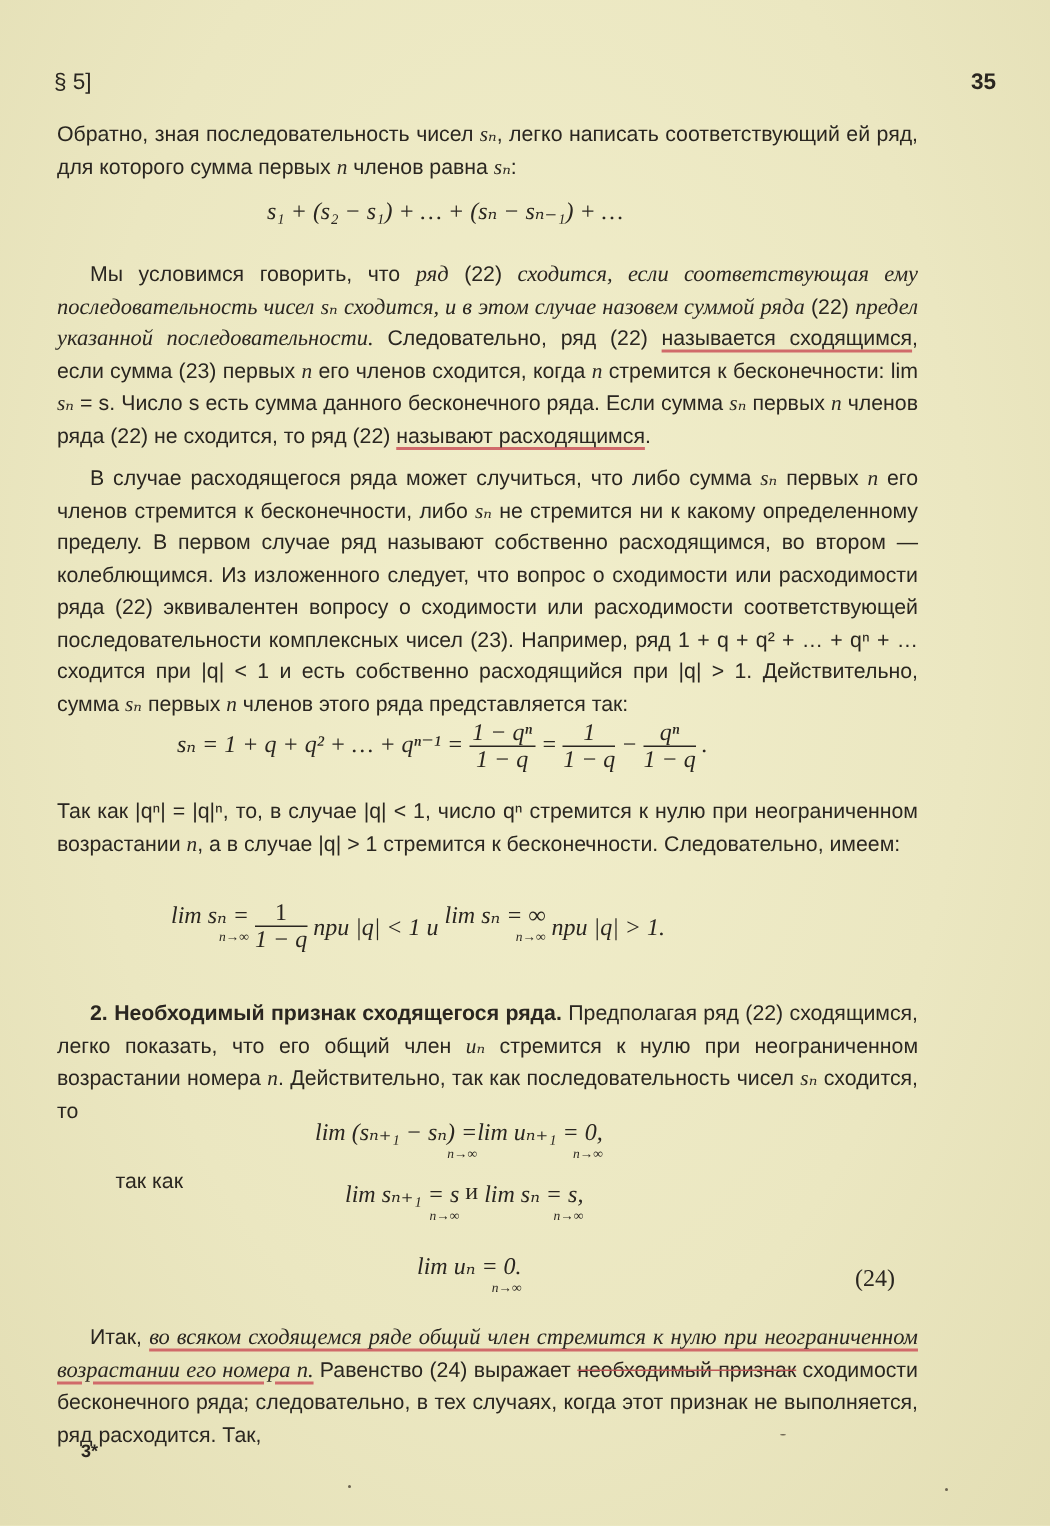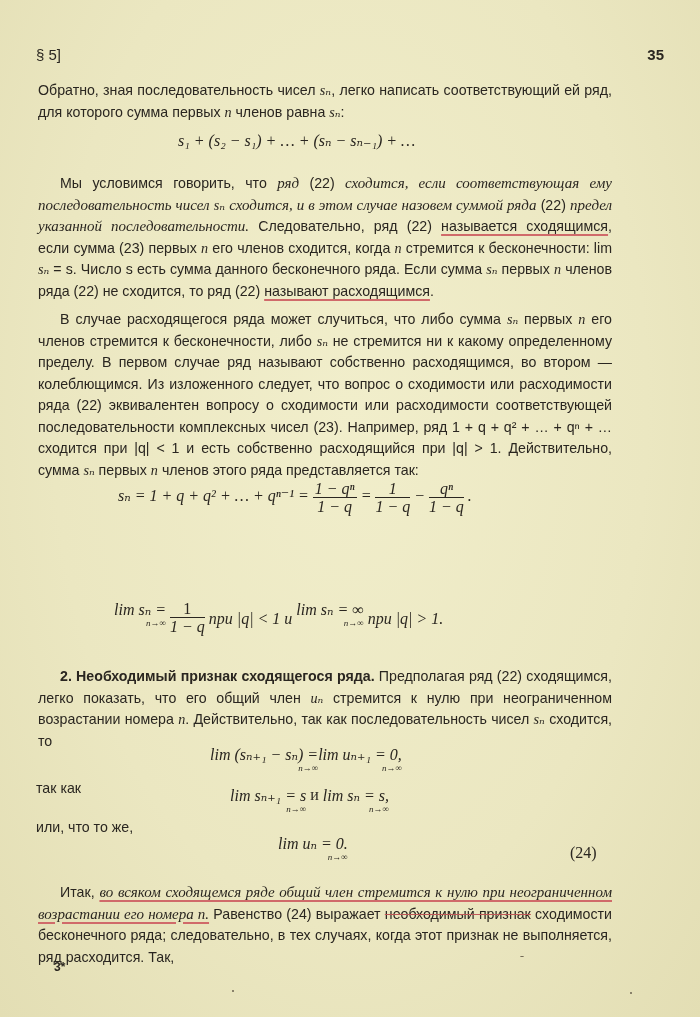--- a/index.html
+++ b/index.html
@@ -61,44 +61,46 @@
     <p class="ind"><span>В случае расходящегося ряда может случиться, что либо сумма </span><span class="m">sₙ</span><span> первых </span><span class="m">n</span><span> его членов стремится к бесконечности, либо </span><span class="m">sₙ</span><span> не стремится ни к какому определенному пределу. В первом случае ряд называют собственно расходящимся, во втором — колеблющимся. Из изложенного следует, что вопрос о сходимости или расходимости ряда (22) эквивалентен вопросу о сходимости или расходимости соответствующей последовательности комплексных чисел (23). Например, ряд 1 + q + q² + … + qⁿ + … сходится при |q| &lt; 1 и есть собственно расходящийся при |q| &gt; 1. Действительно, сумма </span><span class="m">sₙ</span><span> первых </span><span class="m">n</span><span> членов этого ряда представляется так:</span></p>
   </div>
 
   <div class="eq m" style="top:480px; left:118px;">
     <span>sₙ = 1 + q + q² + … + qⁿ⁻¹ =</span>
     <span class="frac"><span class="n">1 − qⁿ</span><span class="d">1 − q</span></span> =
     <span class="frac"><span class="n">1</span><span class="d">1 − q</span></span> −
     <span class="frac"><span class="n">qⁿ</span><span class="d">1 − q</span></span> .
   </div>
 
+  <div class="txt" style="top:529px;">
+    <p><span>Так как |qⁿ| = |q|ⁿ, то, в случае |q| &lt; 1, число qⁿ стремится к нулю при неограниченном возрастании </span><span class="m">n</span><span>, а в случае |q| &gt; 1 стремится к бесконечности. Следовательно, имеем:</span></p>
+  </div>
 
   <div class="eq" style="top:600px; left:114px;">
     <span class="lim"><span class="m">lim sₙ =</span><span class="lo">n→∞</span></span>
     <span class="frac" style="vertical-align:-8px;"><span class="n">1</span><span class="d m">1 − q</span></span>
     <span class="m"> при |q| &lt; 1  и </span>
     <span class="lim"><span class="m">lim sₙ = ∞</span><span class="lo">n→∞</span></span>
     <span class="m"> при |q| &gt; 1.</span>
   </div>
 
   <div class="txt" style="top:664px;">
     <p class="ind"><span class="bold">2. Необходимый признак сходящегося ряда.</span><span> Предполагая ряд (22) сходящимся, легко показать, что его общий член </span><span class="m">uₙ</span><span> стремится к нулю при неограниченном возрастании номера </span><span class="m">n</span><span>. Действительно, так как последовательность чисел </span><span class="m">sₙ</span><span> сходится, то</span></p>
   </div>
 
   <div class="eq" style="top:745px; left:210px;">
     <span class="lim"><span class="m">lim (sₙ₊₁ − sₙ) = </span><span class="lo">n→∞</span></span><span class="lim"><span class="m">lim uₙ₊₁ = 0,</span><span class="lo">n→∞</span></span>
   </div>
 
-  <div class="txt" style="top:778px; width:200px;">так как</div>
+  <div class="txt" style="top:778px; width:200px;margin-left:41px;">так как</div>
 
   <div class="eq" style="top:786px; left:230px;">
     <span class="lim"><span class="m">lim sₙ₊₁ = s</span><span class="lo">n→∞</span></span><span class="mr">  и  </span><span class="lim"><span class="m">lim sₙ = s,</span><span class="lo">n→∞</span></span>
   </div>
 
-  <div class="txt" style="top:817px; width:200px;">или, что то же,</div>
 
   <div class="eq" style="top:834px; left:278px;">
     <span class="lim"><span class="m">lim uₙ = 0.</span><span class="lo">n→∞</span></span>
   </div>
   <div class="eq mr" style="top:844px; left:570px;">(24)</div>
 
   <div class="txt" style="top:880px;">
     <p class="ind"><span>Итак, </span><i class="ul">во всяком сходящемся ряде общий член стремится к нулю при неограниченном возрастании его номера n.</i><span> Равенство (24) выражает </span><span class="strike">необходимый признак</span><span> сходимости бесконечного ряда; следовательно, в тех случаях, когда этот признак не выполняется, ряд расходится. Так,</span></p>
   </div>
 

